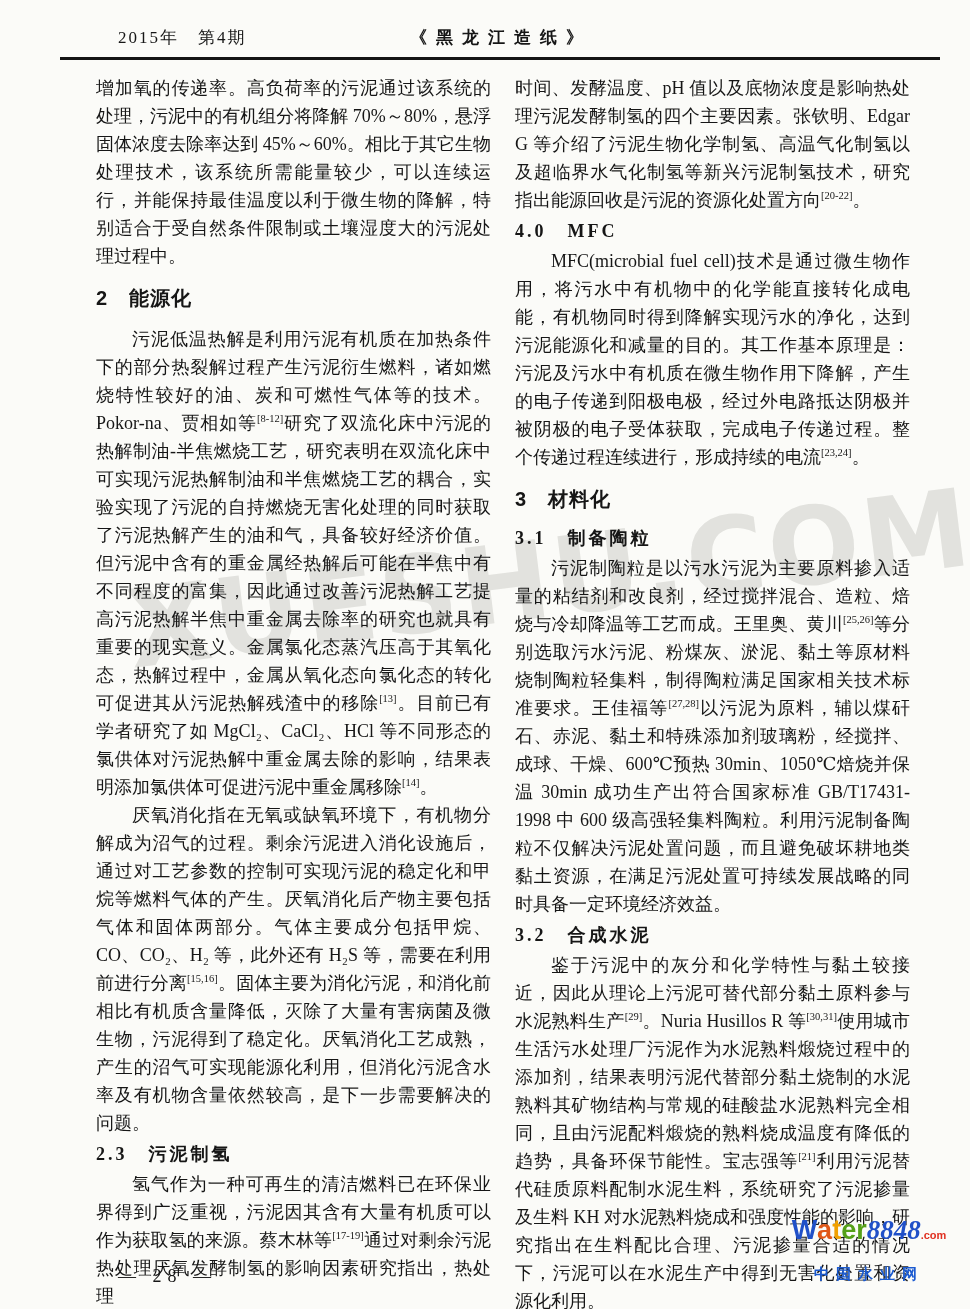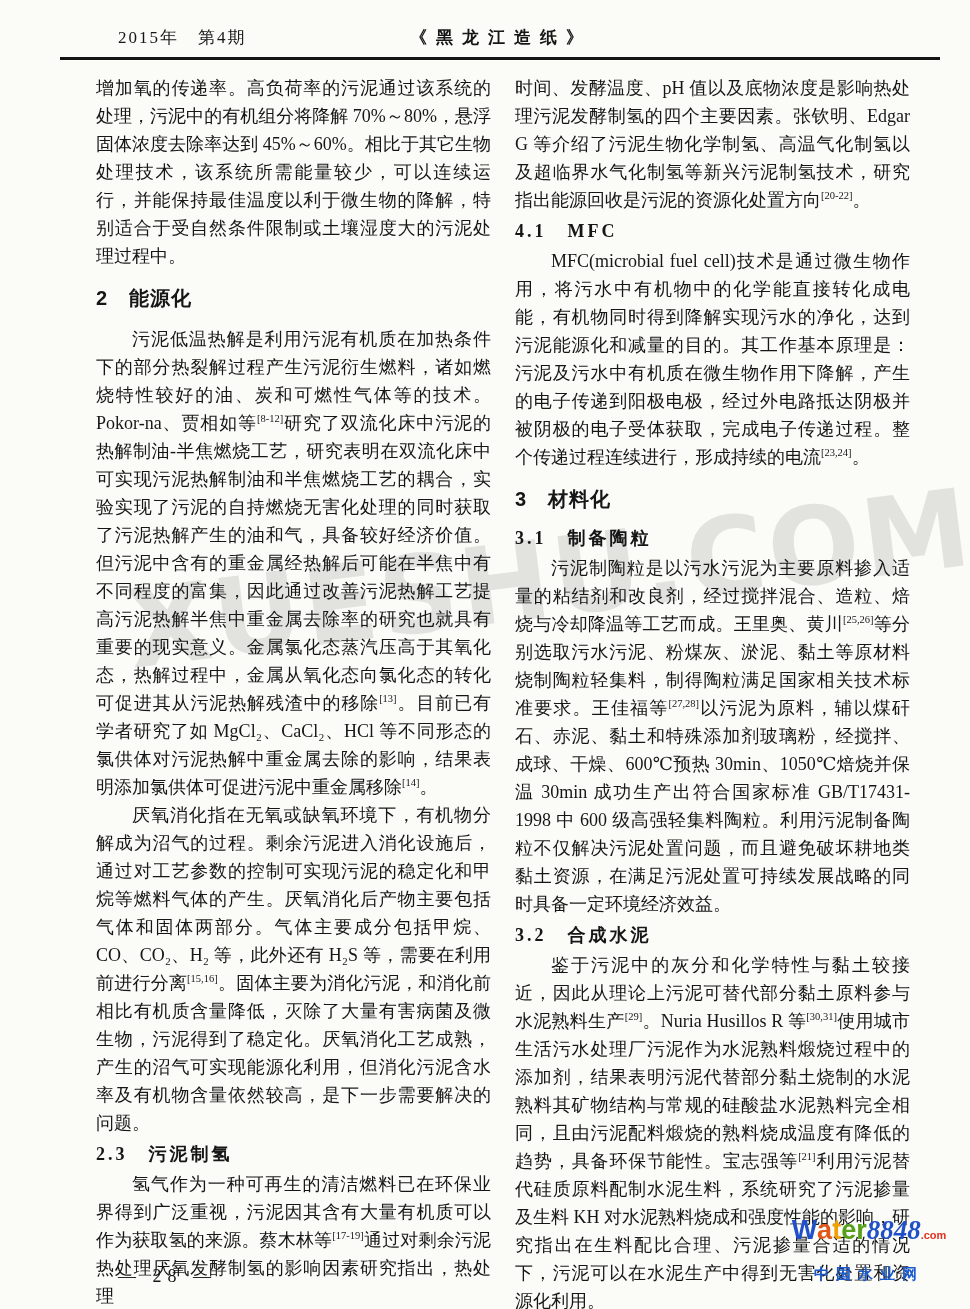--- a/index.html
+++ b/index.html
@@ -82,21 +82,21 @@
     <div class="col">
         <p class="para"><span>增加氧的传递率。高负荷率的污泥通过该系统的处理，污泥中的有机组分将降解 70%～80%，悬浮固体浓度去除率达到 45%～60%。相比于其它生物处理技术，该系统所需能量较少，可以连续运行，并能保持最佳温度以利于微生物的降解，特别适合于受自然条件限制或土壤湿度大的污泥处理过程中。</span></p>
         <div class="h1">2　能源化</div>
         <p class="para indent"><span>污泥低温热解是利用污泥有机质在加热条件下的部分热裂解过程产生污泥衍生燃料，诸如燃烧特性较好的油、炭和可燃性气体等的技术。Pokor-na、贾相如等</span><sup>[8-12]</sup><span>研究了双流化床中污泥的热解制油-半焦燃烧工艺，研究表明在双流化床中可实现污泥热解制油和半焦燃烧工艺的耦合，实验实现了污泥的自持燃烧无害化处理的同时获取了污泥热解产生的油和气，具备较好经济价值。但污泥中含有的重金属经热解后可能在半焦中有不同程度的富集，因此通过改善污泥热解工艺提高污泥热解半焦中重金属去除率的研究也就具有重要的现实意义。金属氯化态蒸汽压高于其氧化态，热解过程中，金属从氧化态向氯化态的转化可促进其从污泥热解残渣中的移除</span><sup>[13]</sup><span>。目前已有学者研究了如 MgCl₂、CaCl₂、HCl 等不同形态的氯供体对污泥热解中重金属去除的影响，结果表明添加氯供体可促进污泥中重金属移除</span><sup>[14]</sup><span>。</span></p>
         <p class="para indent"><span>厌氧消化指在无氧或缺氧环境下，有机物分解成为沼气的过程。剩余污泥进入消化设施后，通过对工艺参数的控制可实现污泥的稳定化和甲烷等燃料气体的产生。厌氧消化后产物主要包括气体和固体两部分。气体主要成分包括甲烷、CO、CO₂、H₂ 等，此外还有 H₂S 等，需要在利用前进行分离</span><sup>[15,16]</sup><span>。固体主要为消化污泥，和消化前相比有机质含量降低，灭除了大量有害病菌及微生物，污泥得到了稳定化。厌氧消化工艺成熟，产生的沼气可实现能源化利用，但消化污泥含水率及有机物含量依然较高，是下一步需要解决的问题。</span></p>
         <div class="h2">2.3　污泥制氢</div>
         <p class="para indent"><span>氢气作为一种可再生的清洁燃料已在环保业界得到广泛重视，污泥因其含有大量有机质可以作为获取氢的来源。蔡木林等</span><sup>[17-19]</sup><span>通过对剩余污泥热处理厌氧发酵制氢的影响因素研究指出，热处理</span></p>
       </div>
     <div class="col">
         <p class="para"><span>时间、发酵温度、pH 值以及底物浓度是影响热处理污泥发酵制氢的四个主要因素。张钦明、Edgar G 等介绍了污泥生物化学制氢、高温气化制氢以及超临界水气化制氢等新兴污泥制氢技术，研究指出能源回收是污泥的资源化处置方向</span><sup>[20-22]</sup><span>。</span></p>
-        <div class="h2">4.1　MFC</div>
+        <div class="h2">4.0　MFC</div>
         <p class="para indent"><span>MFC(microbial fuel cell)技术是通过微生物作用，将污水中有机物中的化学能直接转化成电能，有机物同时得到降解实现污水的净化，达到污泥能源化和减量的目的。其工作基本原理是：污泥及污水中有机质在微生物作用下降解，产生的电子传递到阳极电极，经过外电路抵达阴极并被阴极的电子受体获取，完成电子传递过程。整个传递过程连续进行，形成持续的电流</span><sup>[23,24]</sup><span>。</span></p>
         <div class="h1">3　材料化</div>
         <div class="h2">3.1　制备陶粒</div>
         <p class="para indent"><span>污泥制陶粒是以污水污泥为主要原料掺入适量的粘结剂和改良剂，经过搅拌混合、造粒、焙烧与冷却降温等工艺而成。王里奥、黄川</span><sup>[25,26]</sup><span>等分别选取污水污泥、粉煤灰、淤泥、黏土等原材料烧制陶粒轻集料，制得陶粒满足国家相关技术标准要求。王佳福等</span><sup>[27,28]</sup><span>以污泥为原料，辅以煤矸石、赤泥、黏土和特殊添加剂玻璃粉，经搅拌、成球、干燥、600℃预热 30min、1050℃焙烧并保温 30min 成功生产出符合国家标准 GB/T17431-1998 中 600 级高强轻集料陶粒。利用污泥制备陶粒不仅解决污泥处置问题，而且避免破坏耕地类黏土资源，在满足污泥处置可持续发展战略的同时具备一定环境经济效益。</span></p>
         <div class="h2">3.2　合成水泥</div>
         <p class="para indent"><span>鉴于污泥中的灰分和化学特性与黏土较接近，因此从理论上污泥可替代部分黏土原料参与水泥熟料生产</span><sup>[29]</sup><span>。Nuria Husillos R 等</span><sup>[30,31]</sup><span>使用城市生活污水处理厂污泥作为水泥熟料煅烧过程中的添加剂，结果表明污泥代替部分黏土烧制的水泥熟料其矿物结构与常规的硅酸盐水泥熟料完全相同，且由污泥配料煅烧的熟料烧成温度有降低的趋势，具备环保节能性。宝志强等</span><sup>[21]</sup><span>利用污泥替代硅质原料配制水泥生料，系统研究了污泥掺量及生料 KH 对水泥熟料烧成和强度性能的影响，研究指出在生料配比合理、污泥掺量合适的情况下，污泥可以在水泥生产中得到无害化处置和资源化利用。</span></p>
       </div>
   </div>
 
   <div class="page-num">—  28  —</div>

